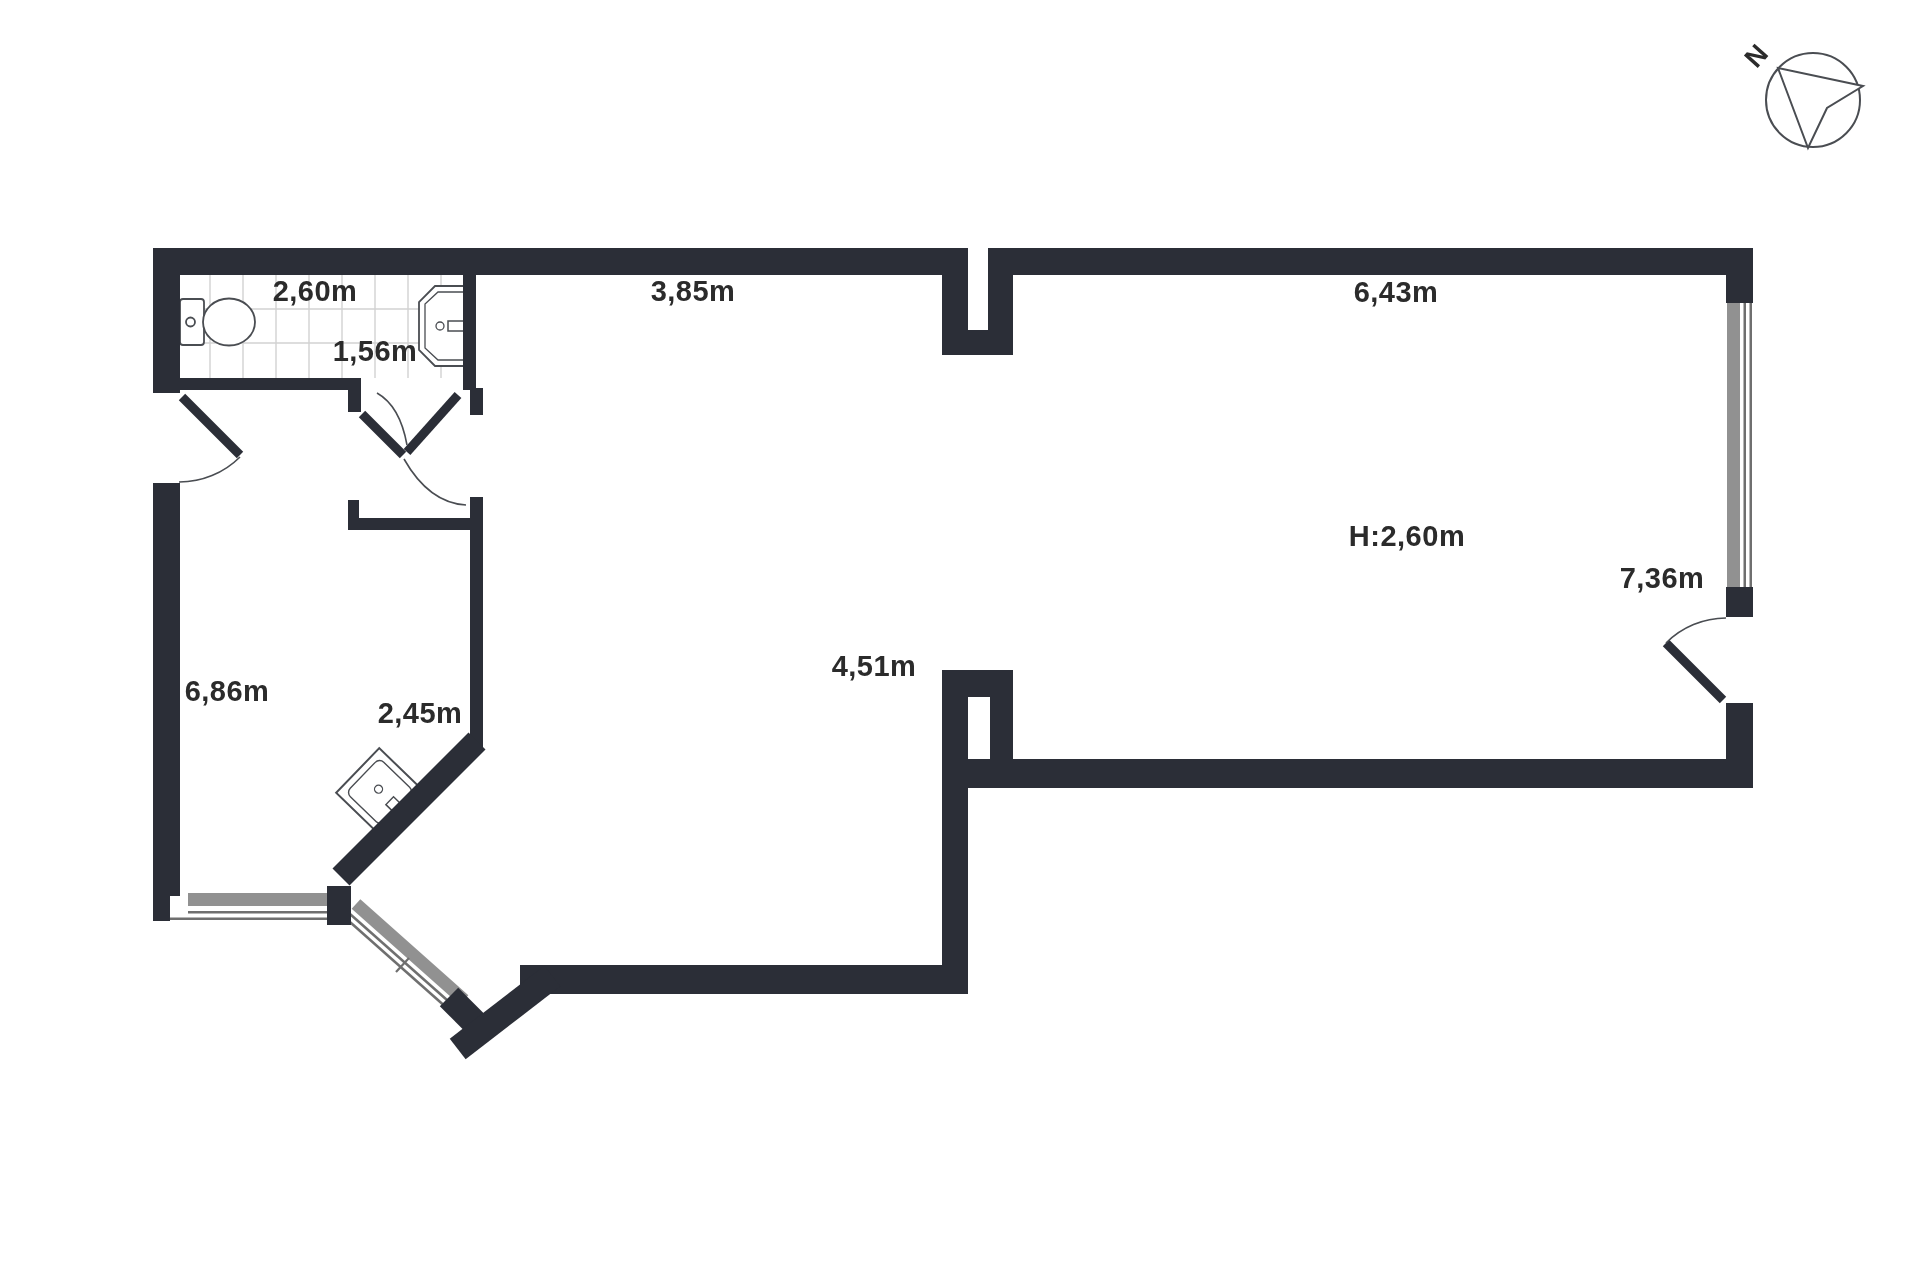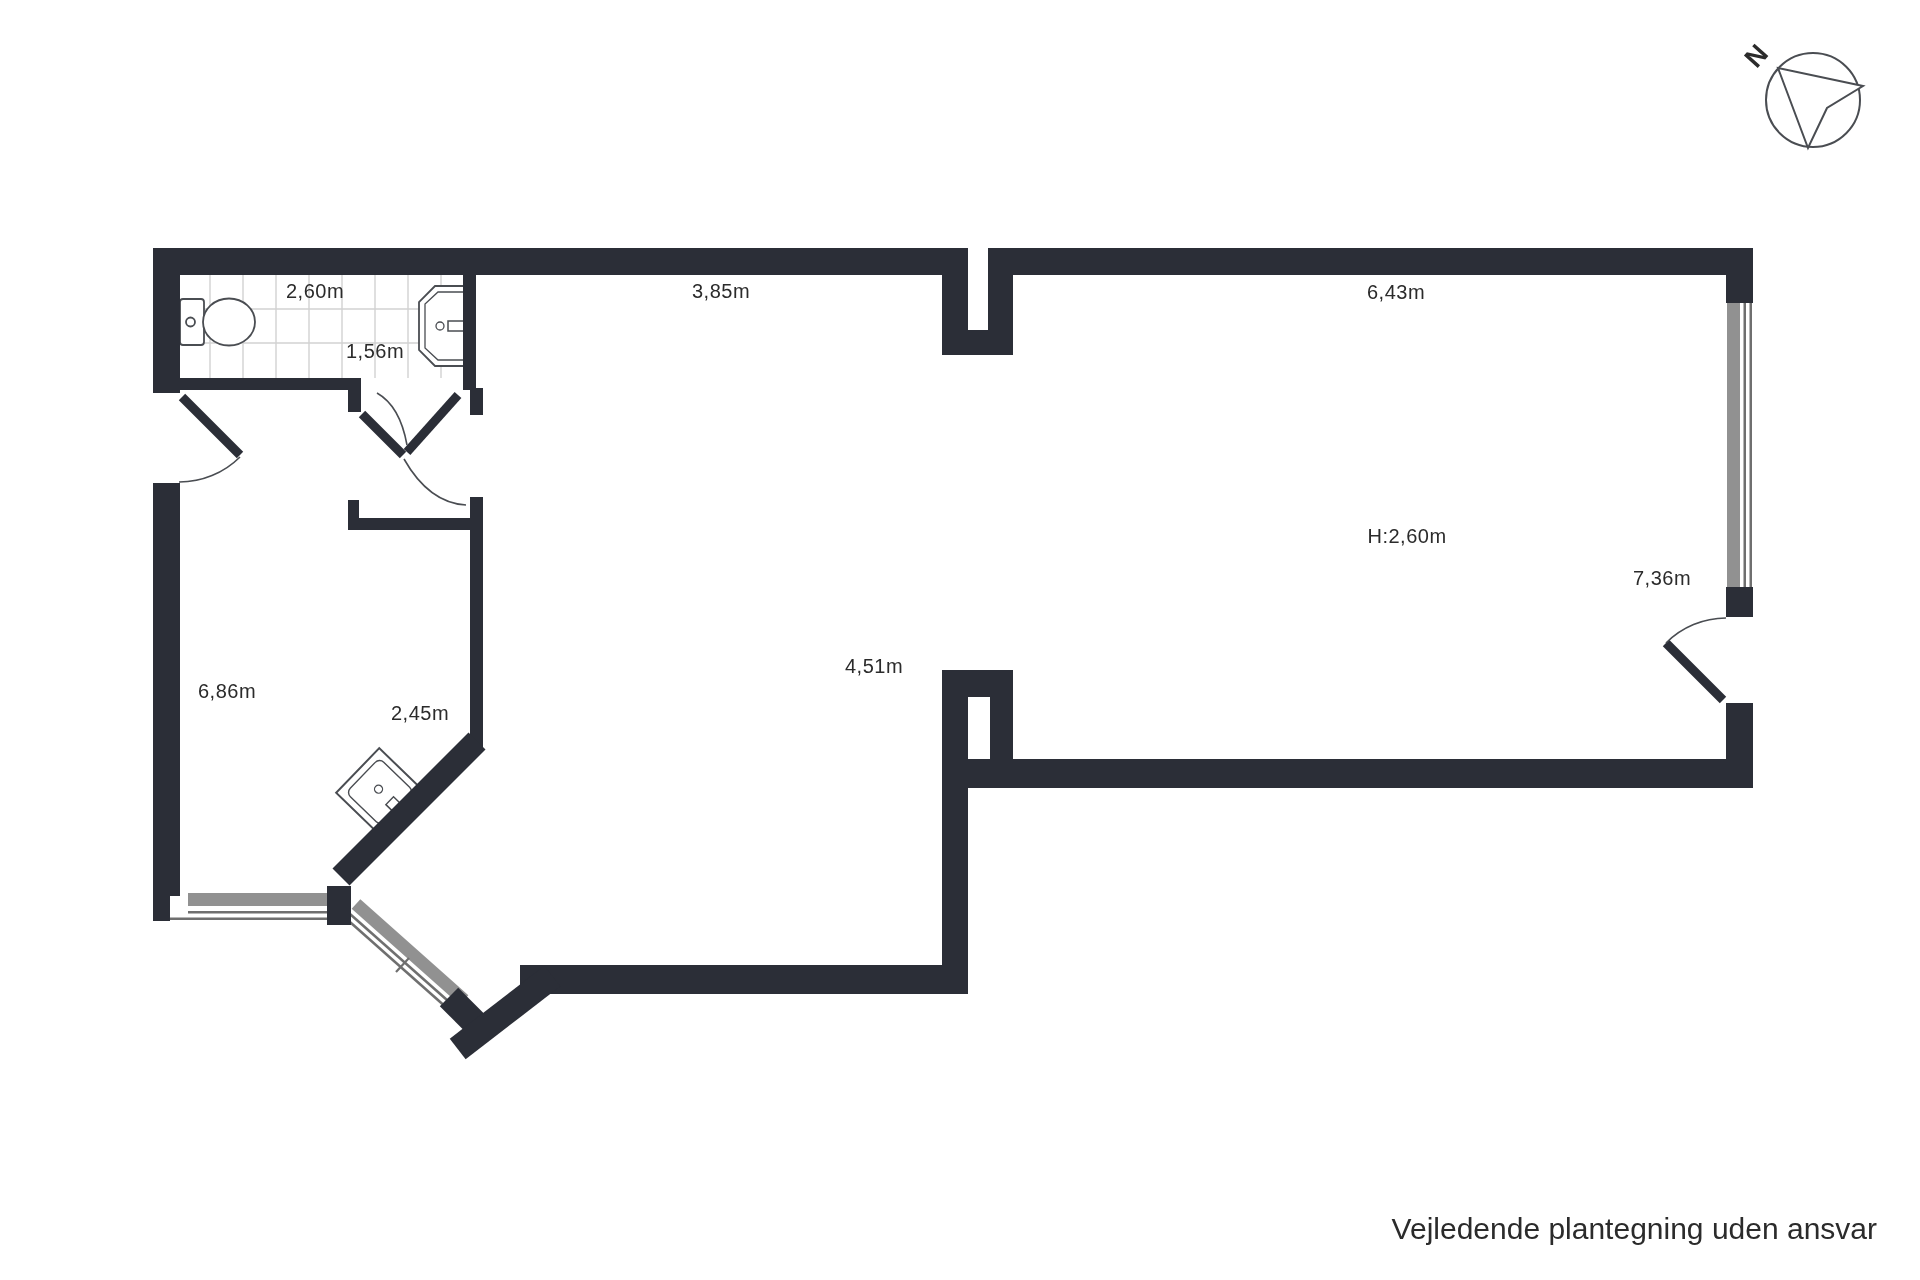--- a/index.html
+++ b/index.html
@@ -16,22 +16,22 @@
   .wstroke{stroke:var(--wall);fill:none;}
   .grayfill{fill:var(--window);}
   .graystroke{stroke:var(--window);fill:none;}
   .frameline{stroke:var(--frame);fill:none;}
   .thin{stroke:var(--line);fill:none;}
   .fixture{stroke:var(--line);fill:#ffffff;}
   .tile{stroke:var(--tile);}
   .dim-label{
     position:absolute;
     transform:translate(-50%,-50%);
-    font-size:20px;
-    font-weight:400;
+    font-size:29px;
+    font-weight:700;
     color:var(--text);
     white-space:nowrap;
     letter-spacing:0.5px;
   }
   .disclaimer{
     position:absolute;
     right:43px;
     top:1212px;
     font-size:30px;
     color:var(--text);
@@ -162,23 +162,22 @@
     <g>
       <circle cx="1813" cy="100" r="47" class="thin" stroke-width="2"></circle>
       <polygon points="1778,68 1863,86 1827,108 1808,148" fill="#ffffff" stroke-width="2" style="stroke:var(--line);"></polygon>
       <text class="compass-n" transform="translate(1763,62) rotate(-48)" text-anchor="middle">N</text>
     </g>
   </svg>
 
   <div id="labels-layer">
       <div class="dim-label" style="left: 315px; top: 291px;">2,60m</div>
       <div class="dim-label" style="left: 375px; top: 351px;">1,56m</div>
-      <div class="dim-label" style="left: 693px; top: 291px; margin-left: 28px;">3,85m</div>
+      <div class="dim-label" style="left: 693px; top: 291px;">3,85m</div>
       <div class="dim-label" style="left: 1396px; top: 292px;">6,43m</div>
       <div class="dim-label" style="left: 1407px; top: 536px;">H:2,60m</div>
       <div class="dim-label" style="left: 1662px; top: 578px;">7,36m</div>
       <div class="dim-label" style="left: 227px; top: 691px;">6,86m</div>
       <div class="dim-label" style="left: 420px; top: 713px;">2,45m</div>
       <div class="dim-label" style="left: 874px; top: 666px;">4,51m</div>
     </div>
 
-  <div class="disclaimer">Vejledende plantegning uden ansvar</div>
 </div>
 
 </body></html>

